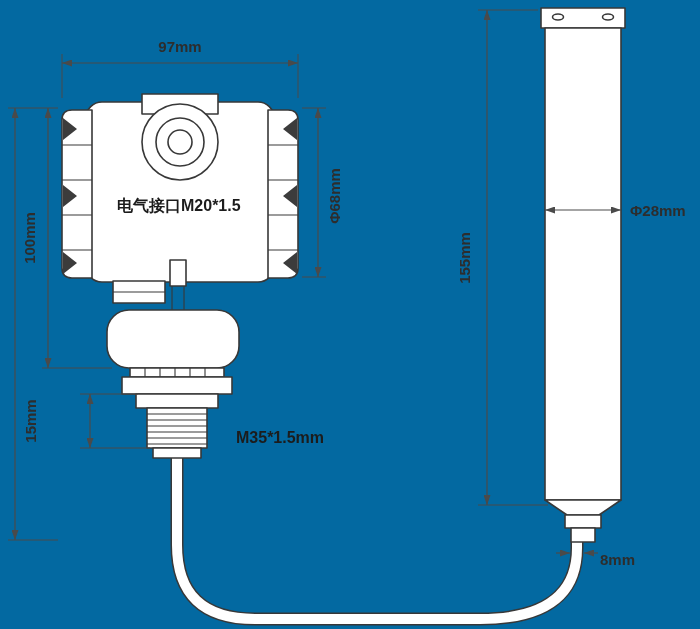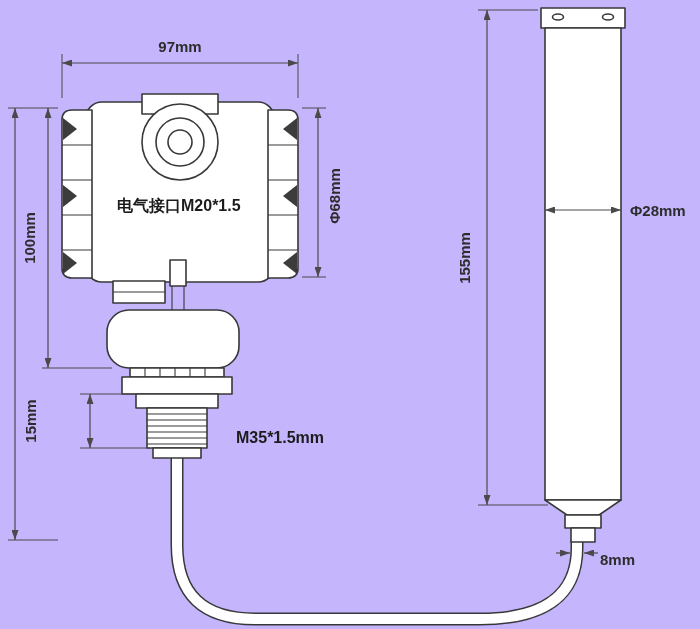--- a/index.html
+++ b/index.html
@@ -1,16 +1,16 @@
 <!DOCTYPE html>
 <html><head>
 <meta charset="utf-8">
 <style>
   html,body{margin:0;padding:0;background:#ffffff;}
-  .stage{width:700px;height:629px;background:#c4b5fd;position:relative;overflow:hidden;}
+  .stage{width:700px;height:629px;background:#0369a1;position:relative;overflow:hidden;}
   .part{fill:#ffffff;stroke:#383838;stroke-width:1.6;stroke-linejoin:round;}
   .part-dark{fill:#3c3c3c;stroke:none;}
   .pline{fill:none;stroke:#383838;stroke-width:1.1;}
   .dim{stroke:#4a4a4a;stroke-width:1.2;fill:none;}
   .ext{stroke:#4a4a4a;stroke-width:1;fill:none;}
   .dtext{font:700 15px "Liberation Sans","DejaVu Sans",sans-serif;fill:#2d2d2d;}
   .btext{font:700 16px "Liberation Sans","DejaVu Sans",sans-serif;fill:#1c1c1c;}
   .cable-outer{fill:none;stroke:#383838;stroke-width:13;}
   .cable-inner{fill:none;stroke:#ffffff;stroke-width:10;}
 </style>

